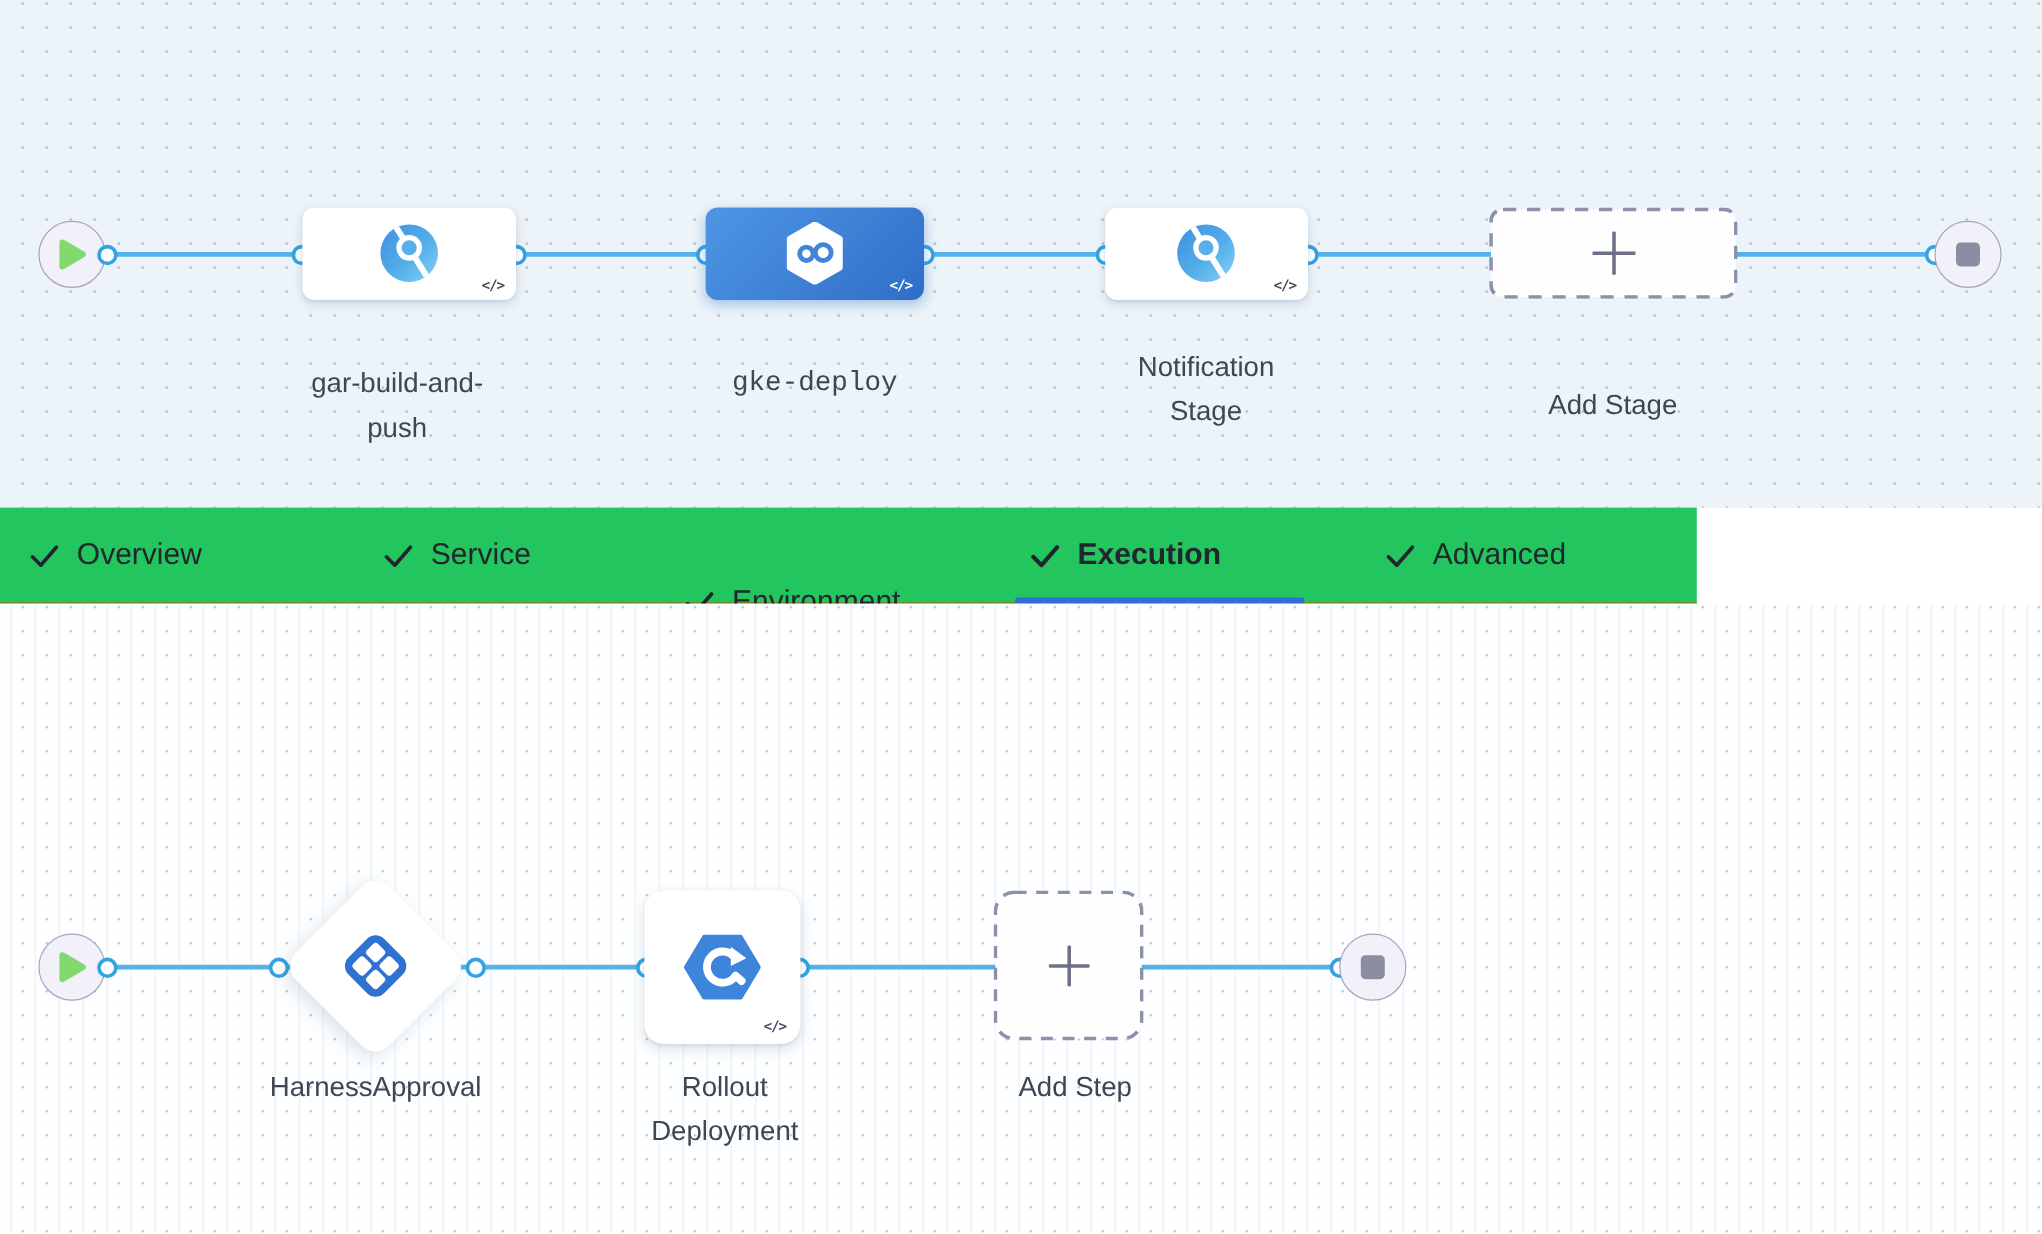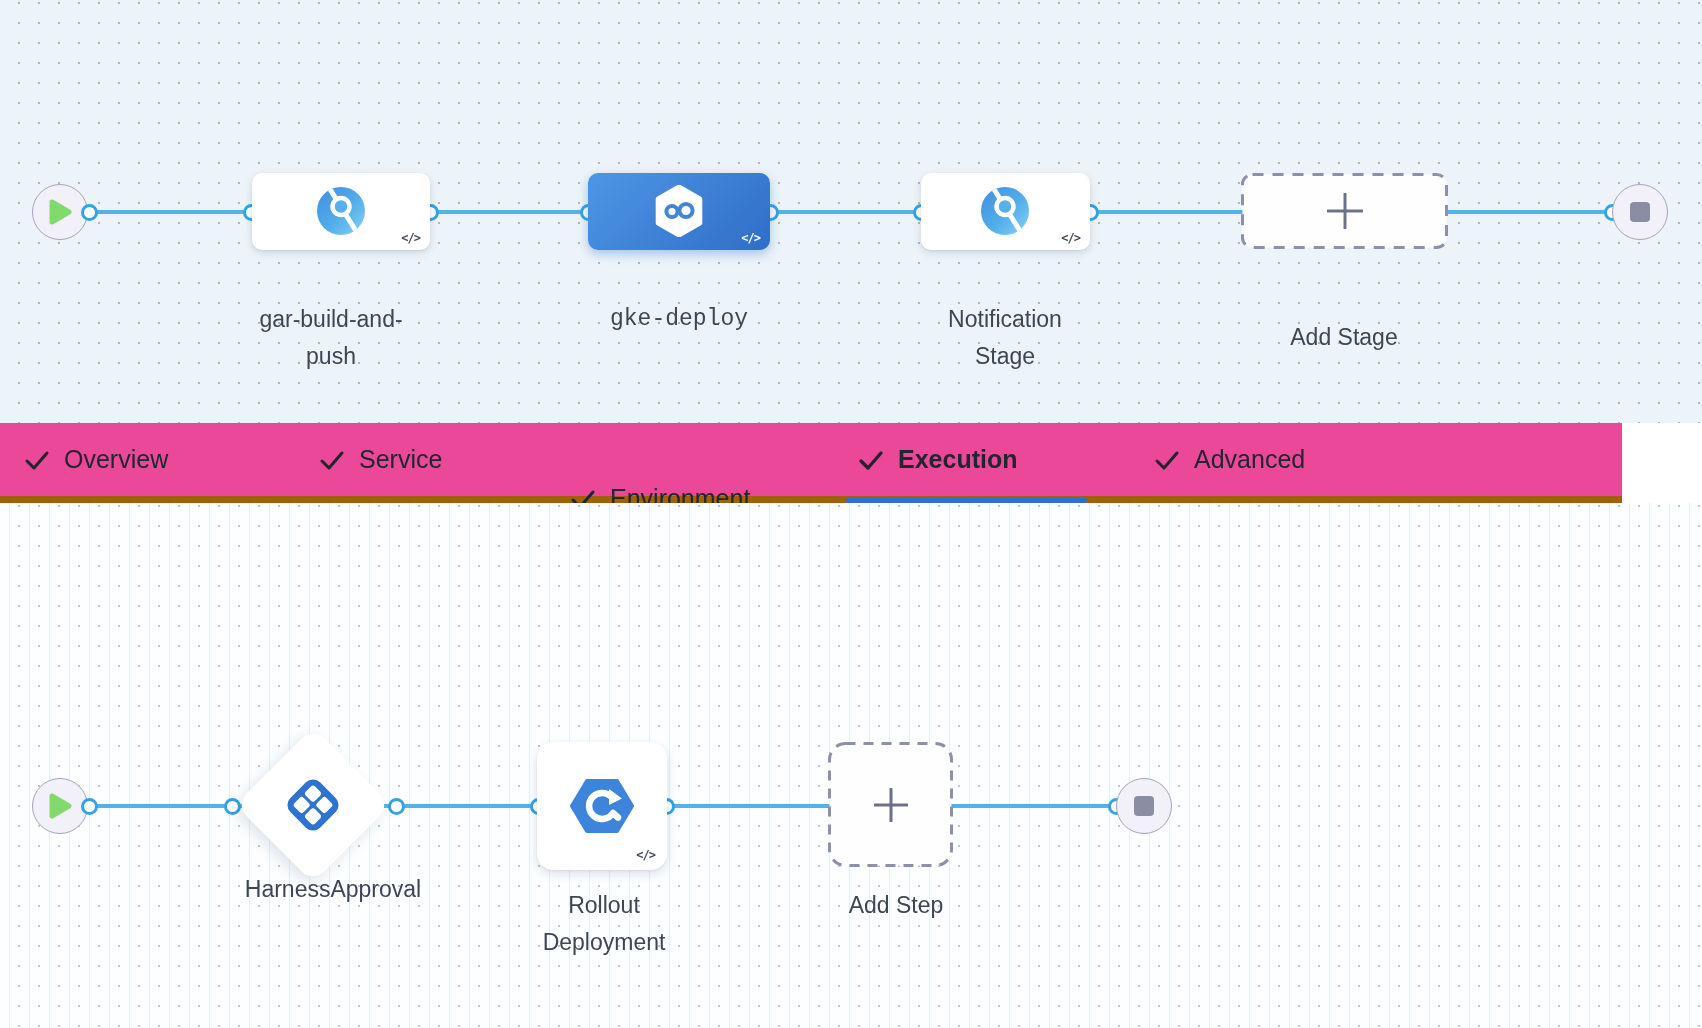--- a/index.html
+++ b/index.html
@@ -38,22 +38,22 @@
         font-size:12px;font-weight:700;color:#454B59;letter-spacing:-1px;}
   .yaml-glyph.on-blue{color:#fff;}
   .node-label{position:absolute;text-align:center;color:#3F4553;
         font-size:23px;line-height:37px;}
   .break-word{word-break:break-all;}
   .add-box{position:absolute;display:flex;align-items:center;justify-content:center;}
   .add-box svg.dash{position:absolute;left:0;top:0;}
   .add-box svg.plus{position:relative;}
 
   
-  .tabbar{position:absolute;left:0;top:423px;width:1622px;height:80px;background:#ec4899;
-        border-bottom:7px solid #a16207;box-sizing:border-box;}
+  .tabbar{position:absolute;left:0;top:423px;width:1414px;height:80px;background:#22c55e;
+        border-bottom:1px solid #a16207;box-sizing:border-box;}
   .tab{position:absolute;top:0;height:100%;display:flex;align-items:center;gap:14px;
         cursor:pointer;}
   .tab-label{font-size:25px;color:#21262F;}
   .tab.active .tab-label{font-weight:700;text-align:right;}
   .tab-underline{position:absolute;left:846px;top:75px;width:241px;height:5px;
         background:#2C70D4;border-radius:3px;}
 </style>
 </head>
 <body>
 
@@ -138,21 +138,21 @@
         <line x1="1" y1="18" x2="35" y2="18" stroke="#6C7189" stroke-width="3" stroke-linecap="round"></line>
       </svg>
     </div>
 
     <div class="terminal" style="left:1612px;top:184px;">
       <div class="stop-square"></div>
     </div>
 
     <div class="node-label" style="left:246px;top:301px;width:170px;">gar-build-and-push</div>
     <div class="node-label" style="left:569px;top:301px;width:220px;font-family:Liberation Mono, monospace;">gke-deploy</div>
-    <div class="node-label" style="left:925px;top:301px;width:160px;">Notification Stage</div>
+    <div class="node-label" style="left:925px;top:287px;width:160px;">Notification Stage</div>
     <div class="node-label" style="left:1244px;top:319px;width:200px;">Add Stage</div>
   </div>
 
   <div class="tabbar">
 
     <div class="tab" style="left:24px;">
       <svg width="26" height="26">
         <polyline points="3,14 10,21 23,6" fill="none" stroke="#20252E" stroke-width="3" stroke-linecap="round" stroke-linejoin="round"></polyline>
       </svg>
       <span class="tab-label">Overview</span>
@@ -234,18 +234,18 @@
       <svg class="plus" width="34" height="34">
         <line x1="17" y1="1" x2="17" y2="33" stroke="#6C7189" stroke-width="3" stroke-linecap="round"></line>
         <line x1="1" y1="17" x2="33" y2="17" stroke="#6C7189" stroke-width="3" stroke-linecap="round"></line>
       </svg>
     </div>
 
     <div class="terminal" style="left:1116px;top:275px;">
       <div class="stop-square"></div>
     </div>
 
-    <div class="node-label break-word" style="left:218px;top:368px;width:190px;margin-left:20px;">HarnessApproval</div>
+    <div class="node-label break-word" style="left:218px;top:384px;width:190px;">HarnessApproval</div>
     <div class="node-label" style="left:529px;top:384px;width:150px;">Rollout Deployment</div>
     <div class="node-label" style="left:816px;top:384px;width:160px;">Add Step</div>
   </div>
 
 </div>
 
 </body></html>

